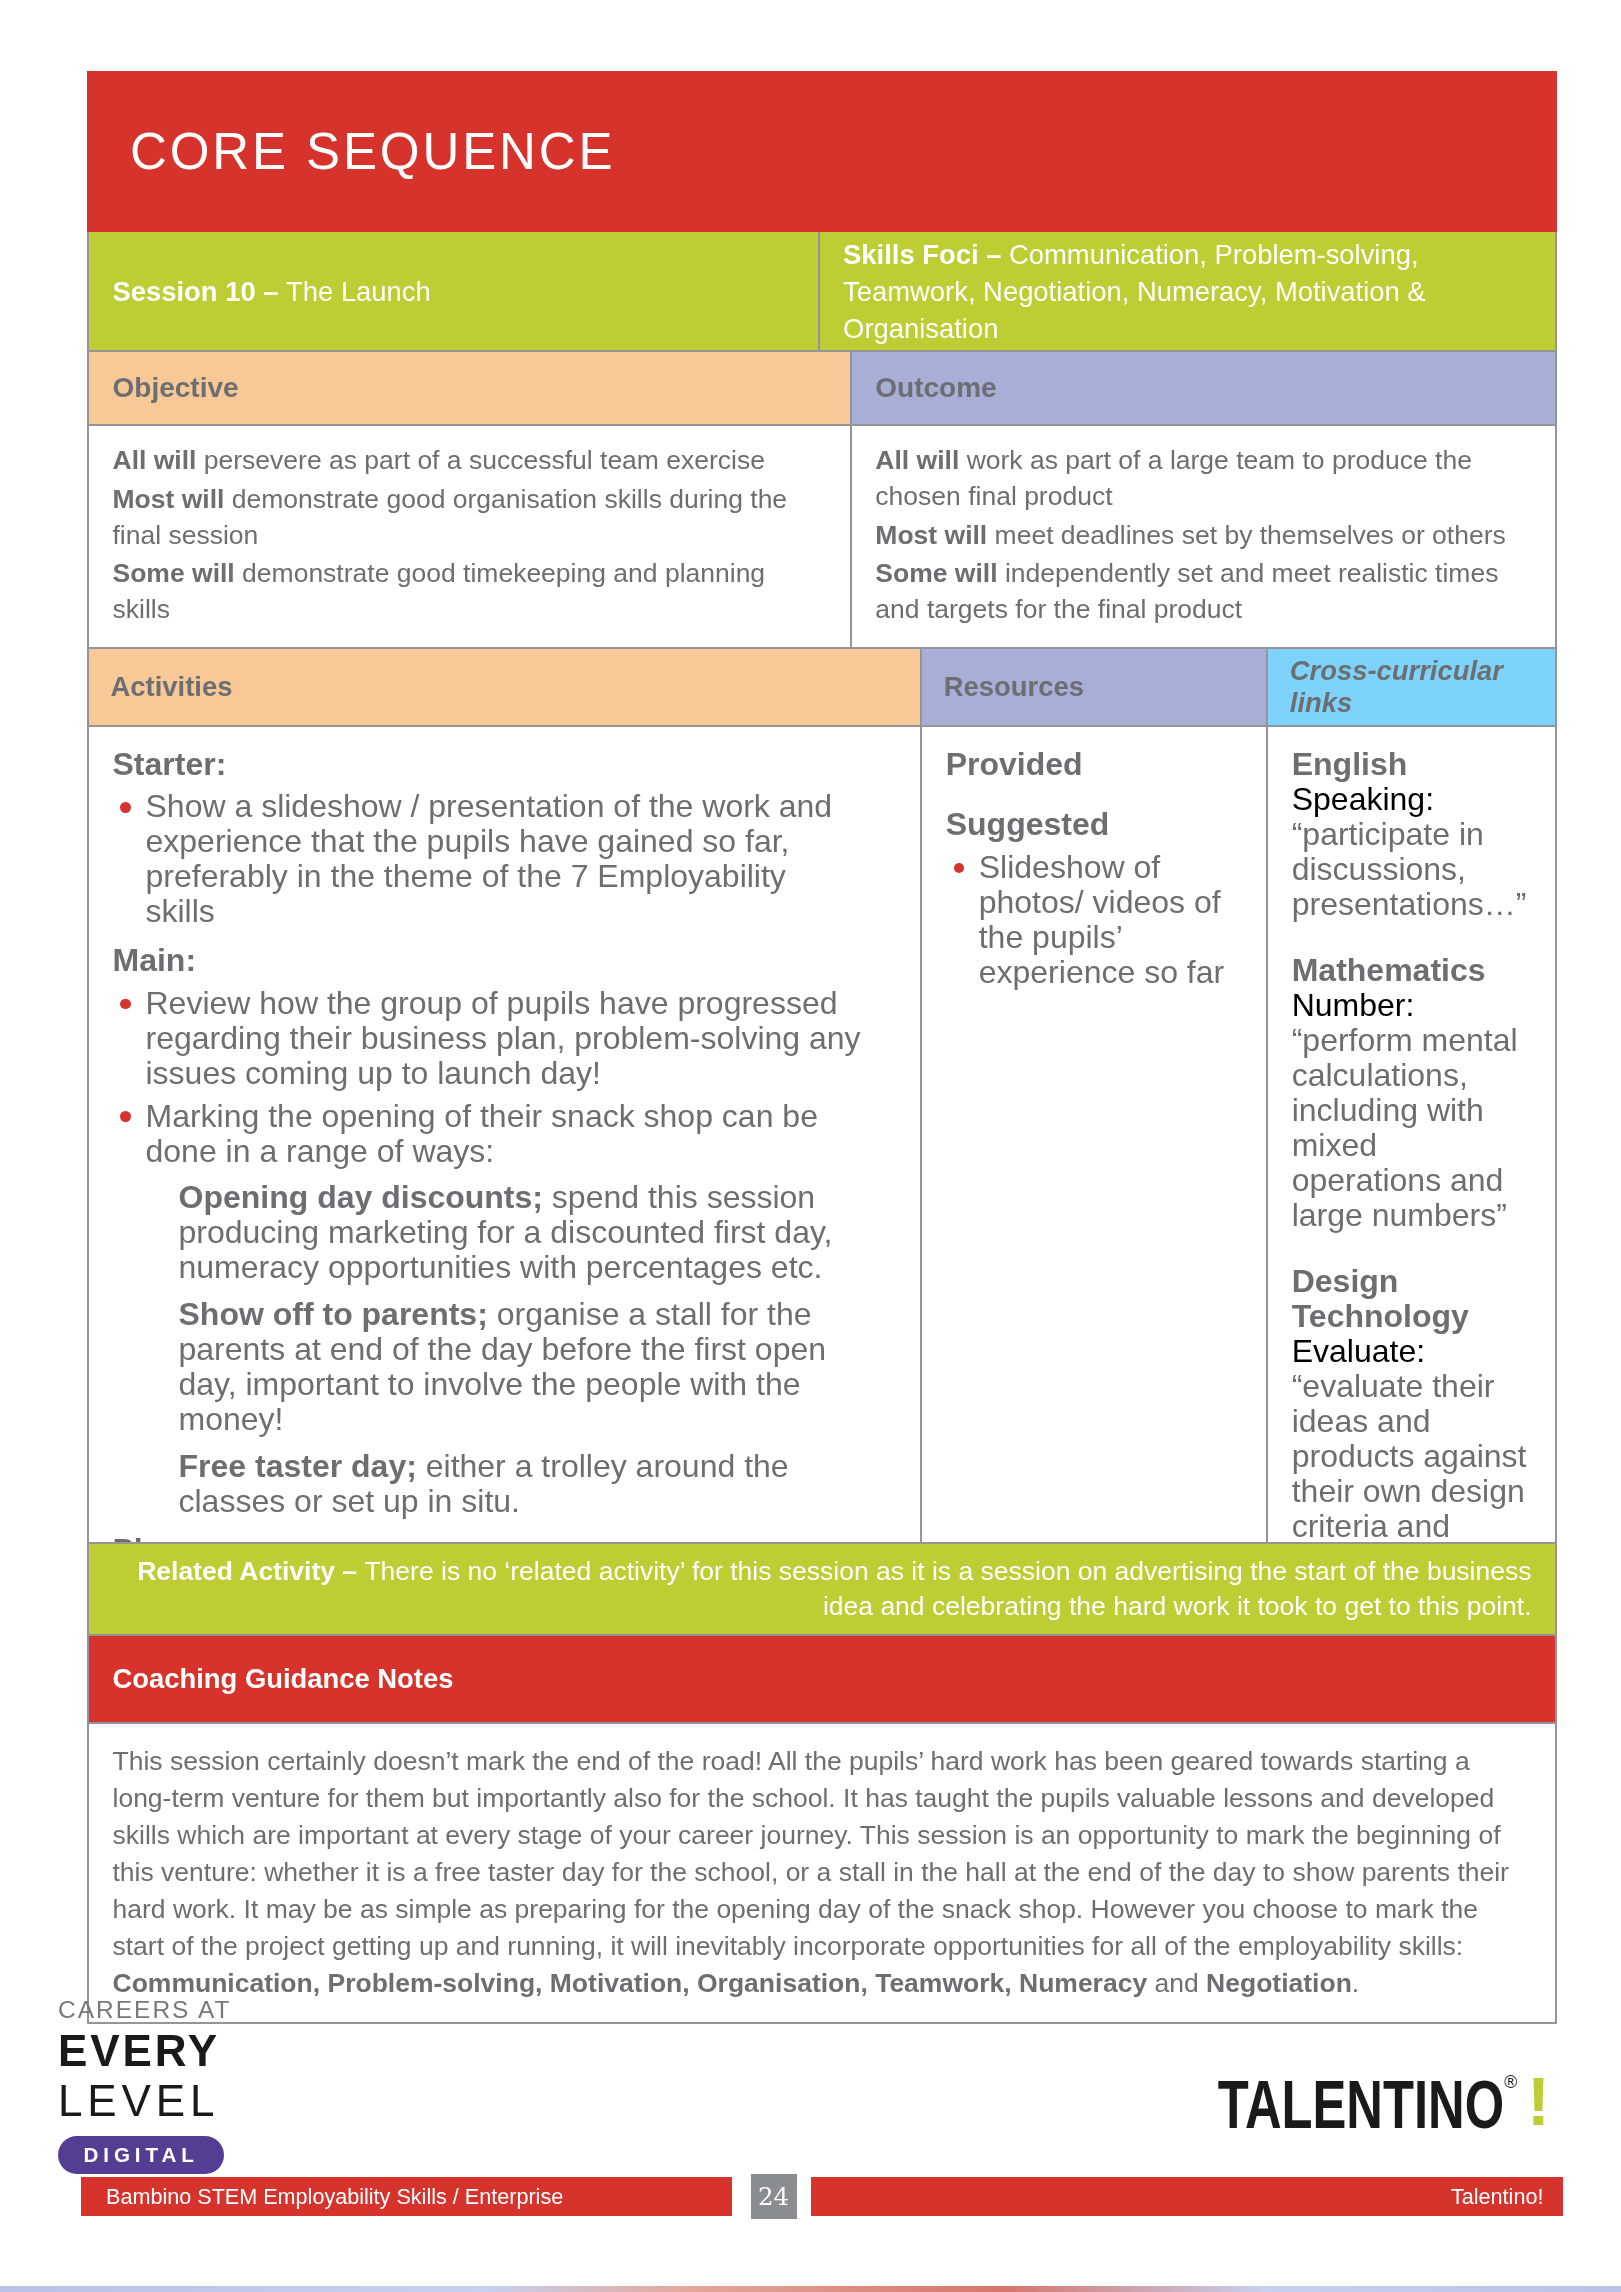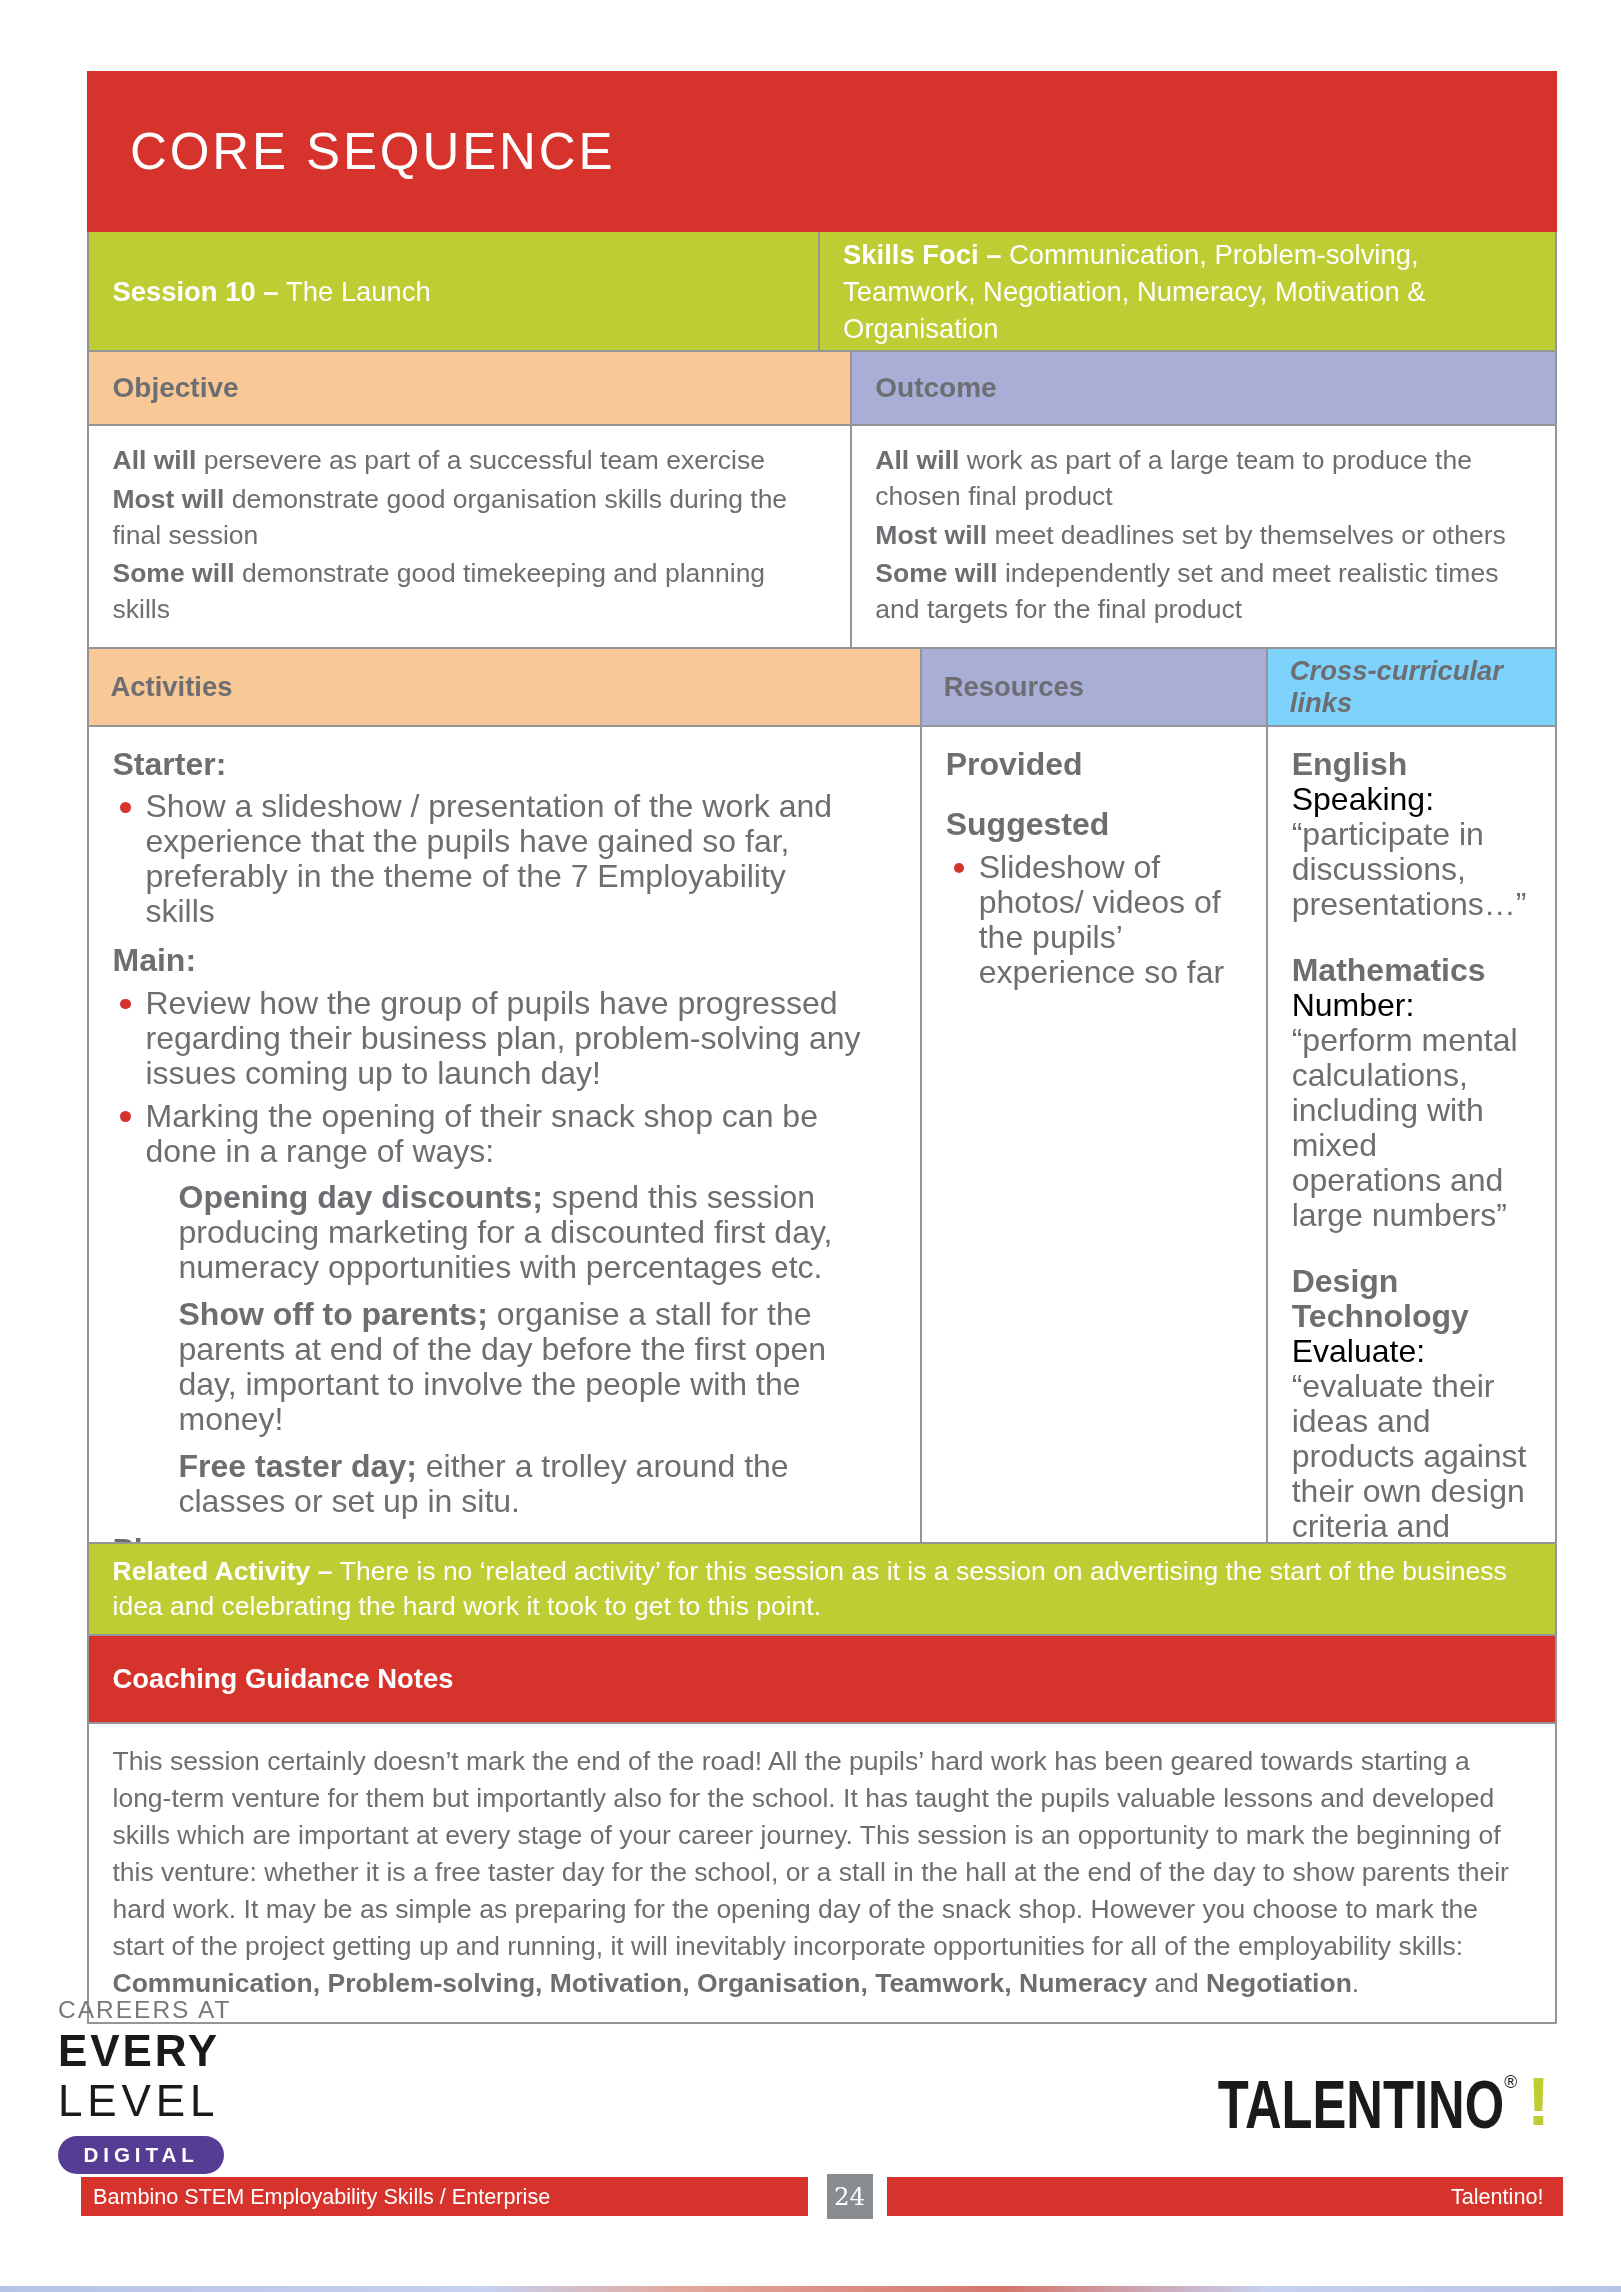--- a/index.html
+++ b/index.html
@@ -80,21 +80,21 @@
   .subbullet { position: relative; padding-left: 33px; margin-top: 11.8px; margin-left: 33px; }
   .subbullet .dot { background: #b4c832; }
 
   .res-label { font-weight: bold; margin-bottom: 25.5px; }
   .res-label.tight { margin-bottom: 0; }
 
   .ccl-entry { margin-bottom: 31px; }
   .ccl-subject { font-weight: bold; }
   .ccl-strand { color: #000000; }
 
-  .row-related { min-height: 71px; background: #becd34; }
+  .row-related { min-height: 71px; background: #becd34; text-align: right; }
   .row-related .cell {
     width: 100%; color: #ffffff; font-size: 26.5px; line-height: 35px;
     padding: 9.8px 23.5px; display: flex; align-items: center;
   }
   .row-coachhead { height: 88px; background: #d5332b; }
   .row-coachhead .cell {
     width: 100%; display: flex; align-items: center; padding: 0 23.5px;
     color: #ffffff; font-size: 27.4px; font-weight: bold;
   }
   .row-coachbody { min-height: 265px; background: #fff; }
@@ -125,21 +125,21 @@
   .talentino .bang {
     color: #becd34; font-size: 69px; font-weight: 800; line-height: 63px; margin-left: 9.8px;
   }
 
   
   .footer-bar {
     position: absolute; left: 81px; top: 2174px; width: 1482px;
     display: flex; align-items: center; height: 45px;
   }
   .fbar { background: #d5332b; color: #ffffff; font-size: 21.6px; height: 39px; display: flex; align-items: center; }
-  .fbar-left { width: 727px; padding-left: 12px; }
+  .fbar-left { width: 651px; padding-left: 25px; }
   .fpage {
     width: 46px; height: 45px; background: #8a8d90; color: #ffffff;
     display: flex; align-items: center; justify-content: center;
     font-family: "DejaVu Serif", serif; font-size: 24.5px;
     margin-left: 18.6px; margin-right: 14.7px;
   }
   .fbar-right { flex: 1; justify-content: flex-end; padding-right: 19.6px; }
 
   .bottom-strip {
     position: absolute; left: 0; bottom: 0; width: 100%; height: 6.9px;

